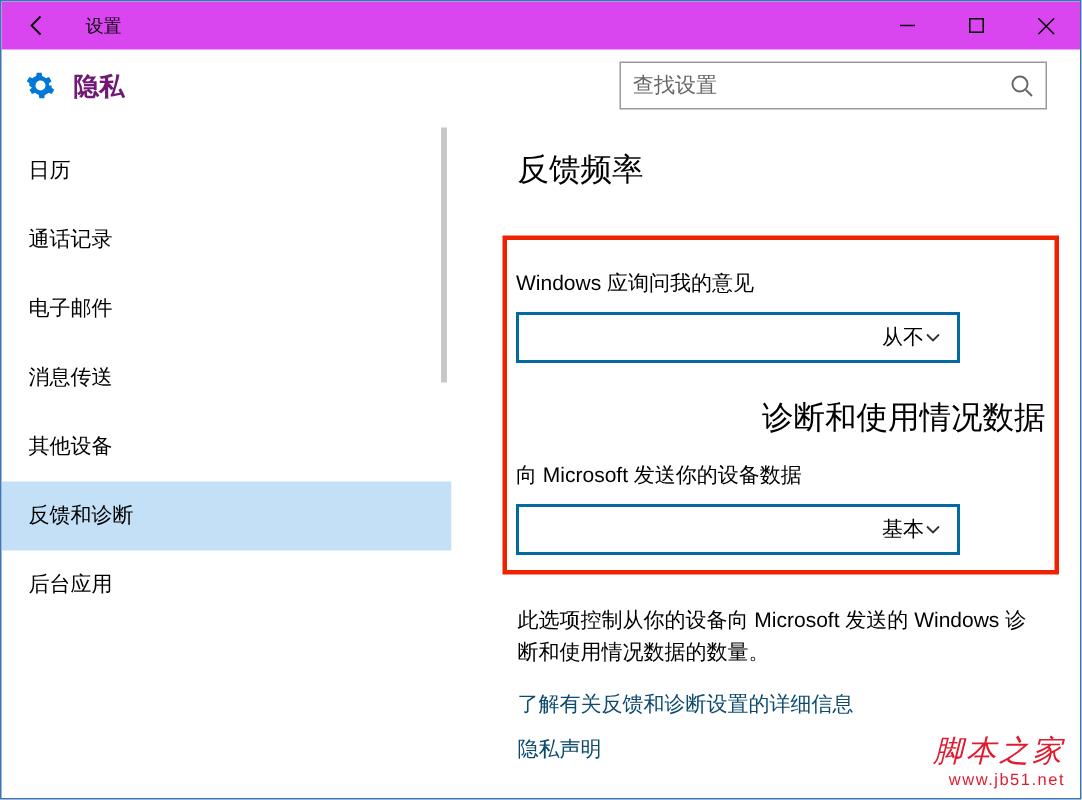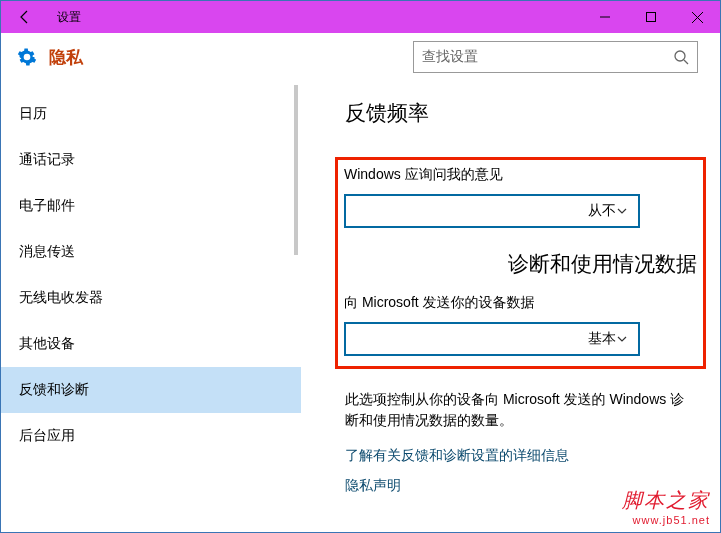--- a/index.html
+++ b/index.html
@@ -4,35 +4,35 @@
 <style>
   * { box-sizing: border-box; margin: 0; padding: 0; font-family: "Segoe UI", "Microsoft YaHei", sans-serif; }
   body { width: 721px; height: 533px; background: #fff; border: 1px solid #3a75b5; position: relative; overflow: hidden; }
   .titlebar { height: 32px; display: flex; align-items: center; background: #d946ef; }
   .titlebar .back { width: 48px; height: 32px; display: flex; align-items: center; justify-content: center; color: #000; }
   .titlebar .title { font-size: 12px; color: #000; padding-left: 8px; }
   .titlebar .spacer { flex: 1; }
   .winbtn { width: 46px; height: 32px; display: flex; align-items: center; justify-content: center; color: #000; }
   .header { height: 48px; display: flex; align-items: center; padding: 0 16px; }
   .gear { width: 20px; height: 20px; margin-right: 12px; display: flex; align-items: center; justify-content: center; color: #0078d7; }
-  .header .ptitle { font-size: 17px; font-weight: 600; color: #c2410c; }
+  .header .ptitle { font-size: 17px; font-weight: 600; color: #701a75; }
   .header .spacer { flex: 1; }
   .searchbox { width: 285px; height: 32px; border: 1px solid #999; display: flex; align-items: center; padding: 0 8px; margin-right: 6px; }
   .searchbox span { color: #666; font-size: 14px; flex: 1; }
   .body { display: flex; height: calc(100% - 80px); position: relative; }
   .sidebar { width: 300px; overflow-y: auto; padding-top: 10px; }
   .sidebar-item { height: 46px; display: flex; align-items: center; padding-left: 18px; font-size: 14px; color: #000; }
   .sidebar-item.selected { background: #c4e0f7; }
   .scrollbar { position: absolute; left: 293px; top: 4px; width: 4px; height: 170px; background: #c8c8c8; }
   .content { flex: 1; padding: 18px 24px 10px 44px; }
   h1.section { font-size: 21px; font-weight: 400; color: #000; margin-bottom: 36px; }
   .label { font-size: 14px; color: #000; margin-bottom: 10px; }
   .dropdown { width: 296px; height: 34px; border: 2px solid #0369a1; display: flex; align-items: center; padding: 0 10px; font-size: 14px; color: #000; justify-content: flex-end; }
   .redbox { border: 3px solid #e20; padding: 4px 6px 10px 6px; margin: -6px -10px 20px -10px; }
-  .redbox .label:first-child { margin-top: 2px; }
+  .redbox .label:first-child { margin-top: 16px; }
   h1.section.inside { margin-top: 22px; margin-bottom: 16px; text-align: right; }
   .desc { font-size: 14px; color: #000; line-height: 1.5; margin-top: 14px; }
   .link { font-size: 14px; color: #0c4a6e; margin-top: 16px; display: block; }
   .watermark { position: absolute; right: 10px; bottom: 6px; text-align: right; font-family: "SimSun", serif; }
   .watermark .l1 { color: #e11b2f; font-size: 20px; font-style: italic; letter-spacing: 2px; }
   .watermark .l2 { color: #e11b2f; font-size: 11px; letter-spacing: 1px; }
 </style>
 </head>
 <body>
 
@@ -78,21 +78,20 @@
       </svg>
   </div>
 </div>
 
 <div class="body">
   <div class="sidebar" id="sidebar">
       <div class="sidebar-item">日历</div>
       <div class="sidebar-item">通话记录</div>
       <div class="sidebar-item">电子邮件</div>
       <div class="sidebar-item">消息传送</div>
-      <div class="sidebar-item">无线电收发器</div>
       <div class="sidebar-item">其他设备</div>
       <div class="sidebar-item selected">反馈和诊断</div>
       <div class="sidebar-item">后台应用</div>
     </div>
   <div class="scrollbar"></div>
 
   <div class="content">
     <h1 class="section">反馈频率</h1>
 
     <div class="redbox">

